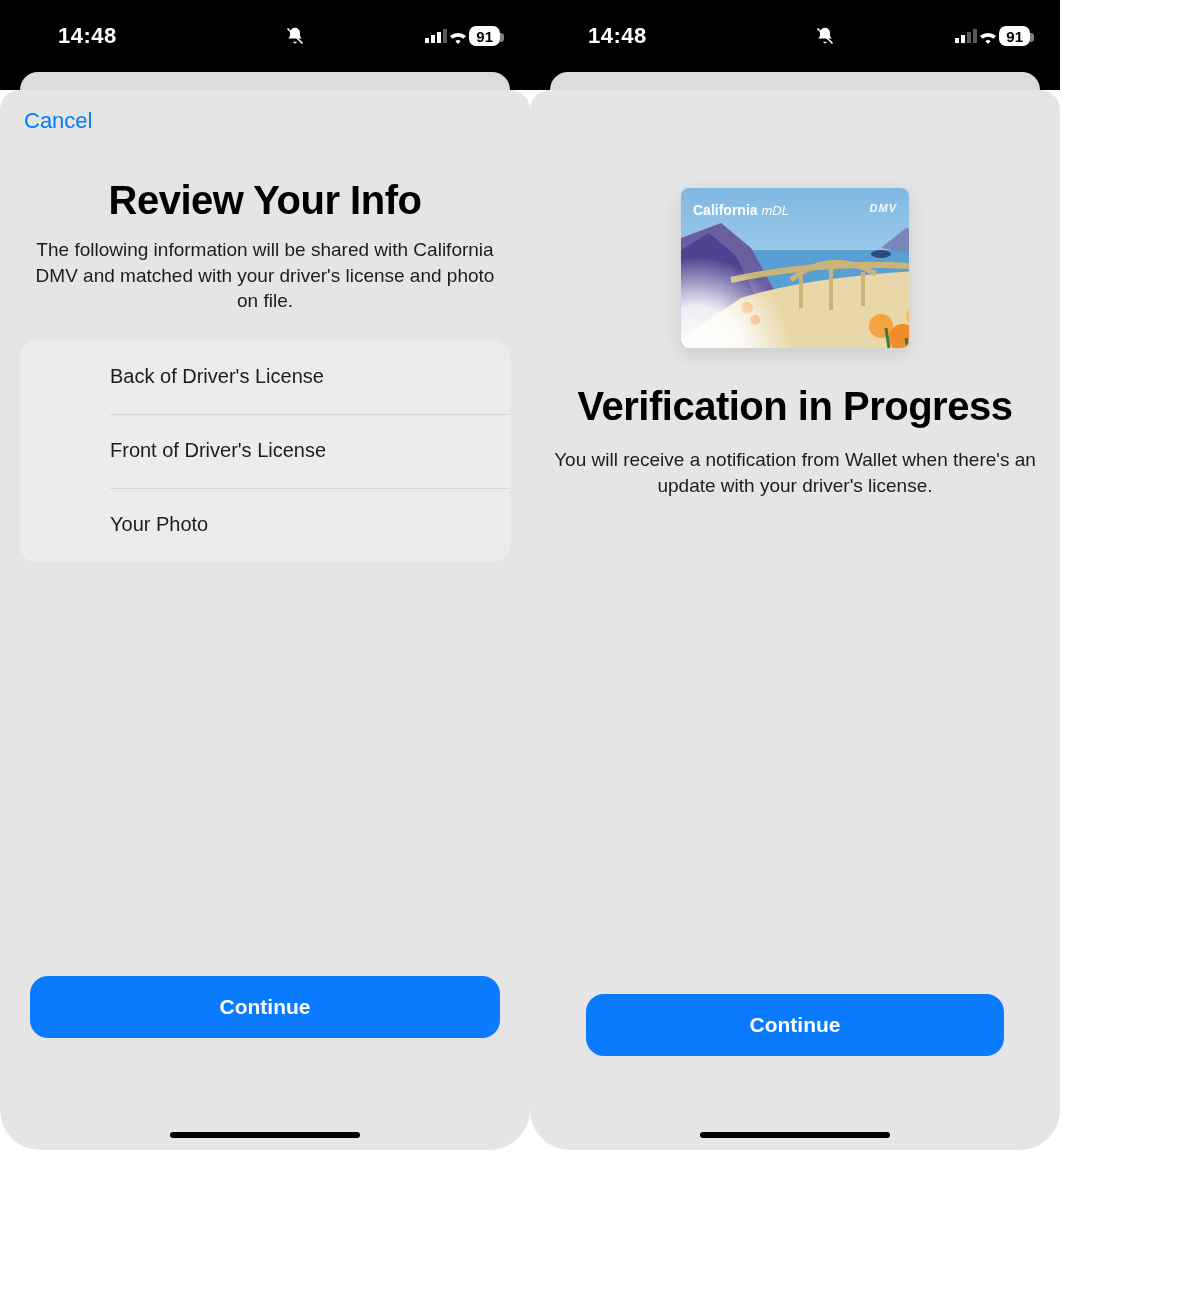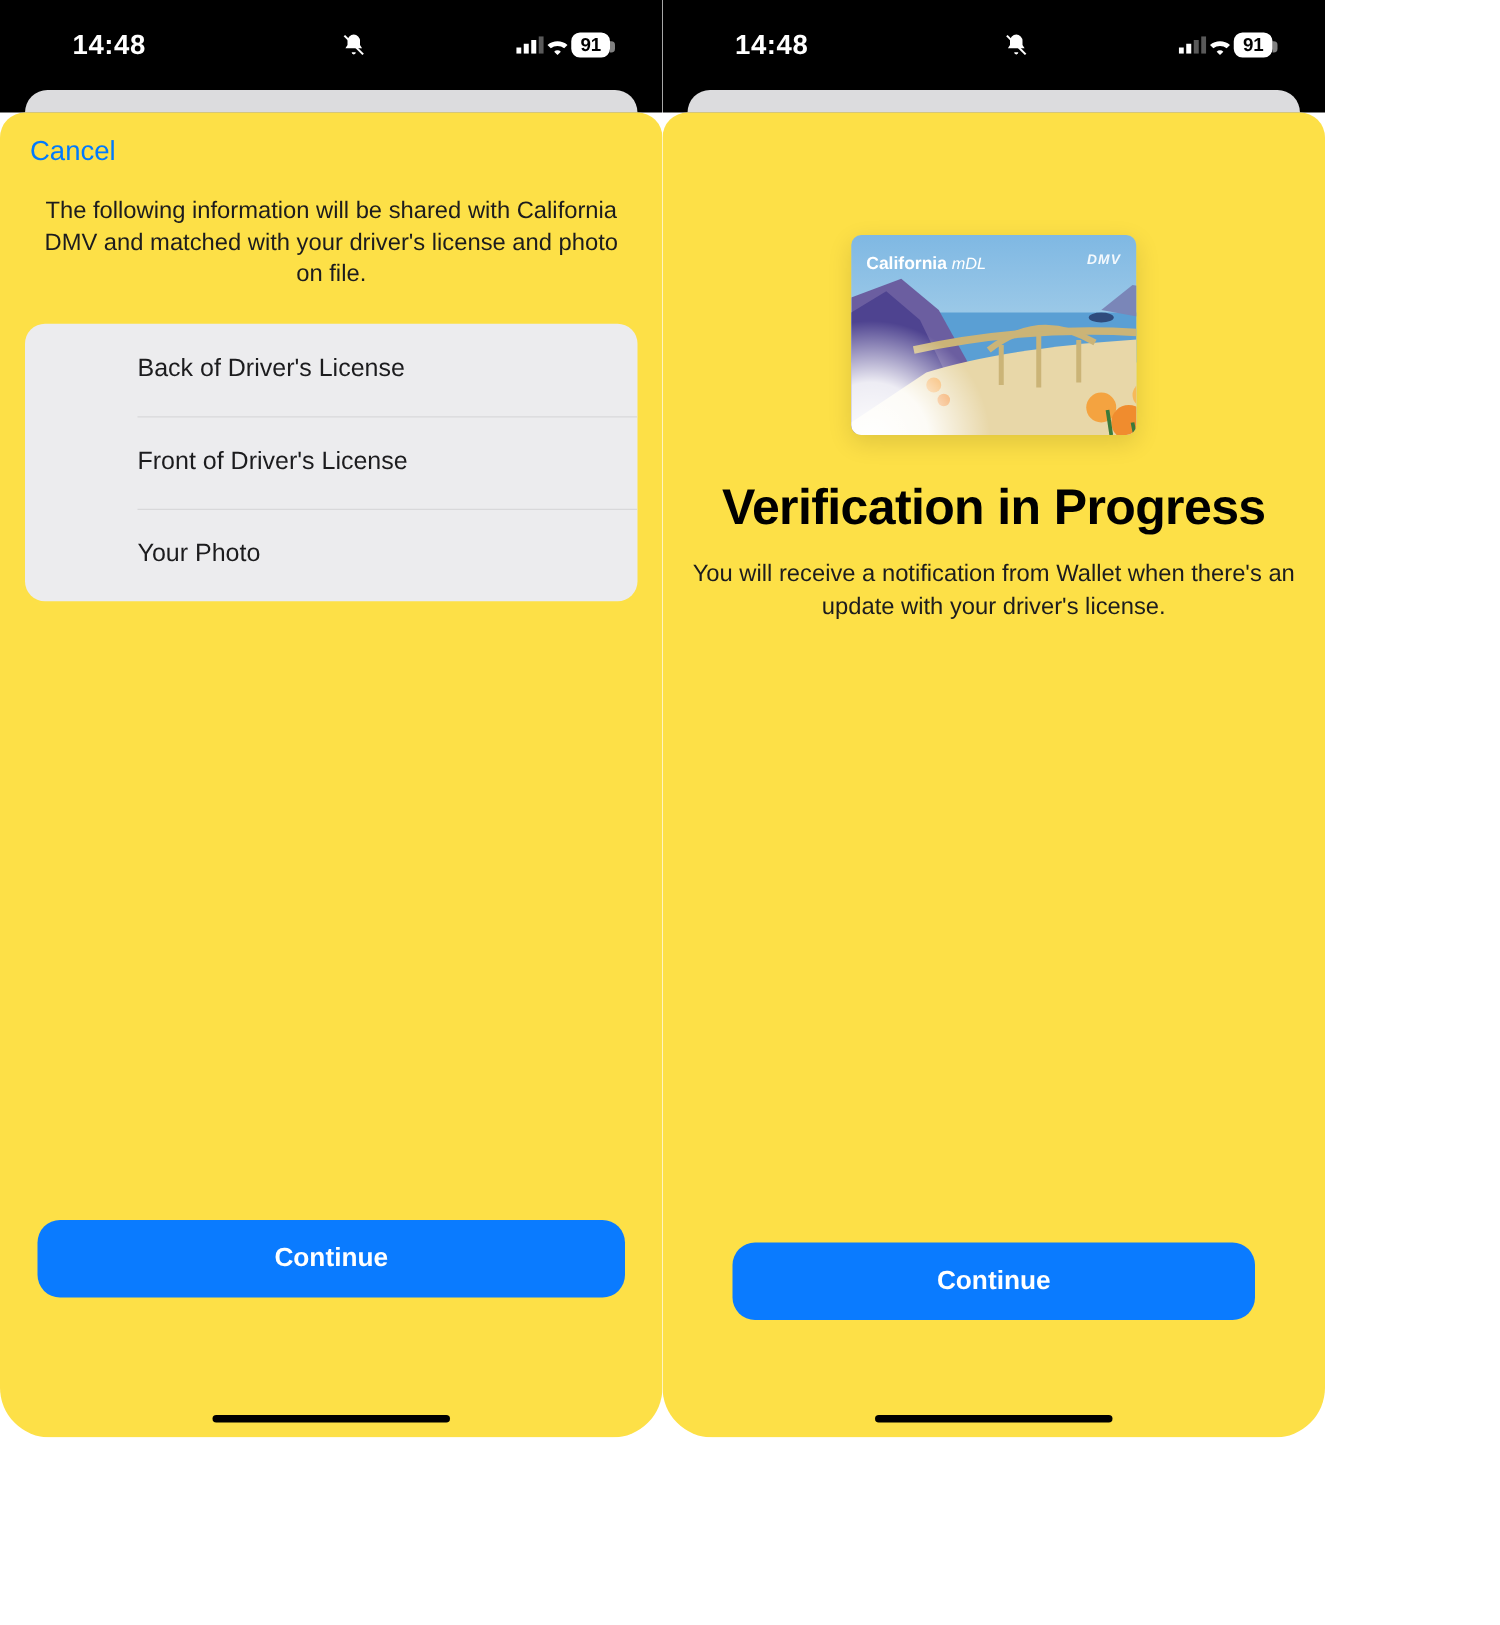--- a/index.html
+++ b/index.html
@@ -3,31 +3,31 @@
 <meta charset="utf-8">
 <style>
   * { box-sizing: border-box; margin: 0; padding: 0; }
   html, body { width: 1200px; height: 1300px; font-family: -apple-system, "Helvetica Neue", Arial, sans-serif; background: #000; }
   .stage { width: 1200px; height: 1300px; background: #fff; position: relative; display: flex; }
 
   .phone { width: 530px; height: 1150px; position: absolute; background: #fff; border-bottom-left-radius: 40px; border-bottom-right-radius: 40px; overflow: hidden; }
   .phone-left { left: 0; top: 0; }
   .phone-right { left: 530px; top: 0; width: 530px; }
   .status-area { background: #000; height: 72px; position: relative; }
-  .status-inner { position: absolute; left: 0; right: 12px; top: 21px; height: 30px; display: flex; align-items: center; justify-content: space-between; padding: 0 30px 0 58px; color: #fff; }
+  .status-inner { position: absolute; left: 0; right: 0; top: 21px; height: 30px; display: flex; align-items: center; justify-content: space-between; padding: 0 30px 0 58px; color: #fff; }
   .time { font-size: 22px; font-weight: 700; letter-spacing: 0.5px; }
   .status-right { display: flex; align-items: center; gap: 0; }
   .status-icon { display: inline-flex; align-items: center; }
   .battery-box { border: 2px solid #fff; background: #fff; color:#000; border-radius: 7px; padding: 0 5px; font-size: 15px; font-weight: 700; height: 20px; display:flex; align-items:center; position:relative; }
   .battery-tip { position:absolute; right:-6px; top:5px; width:4px; height:9px; background: rgba(255,255,255,0.5); border-radius: 0 3px 3px 0; }
 
   .peek { height: 18px; background:#000; }
   .peek-inner { margin: 0 20px; height:18px; background: #dcdcde; border-top-left-radius: 20px; border-top-right-radius: 20px; }
 
-  .sheet { background: #fde047; border-top-left-radius: 20px; border-top-right-radius: 20px; height: calc(1150px - 72px - 18px); position: relative; padding-top: 10px; }
+  .sheet { background: #e5e5e5; border-top-left-radius: 20px; border-top-right-radius: 20px; height: calc(1150px - 72px - 18px); position: relative; padding-top: 10px; }
   .nav { padding: 8px 24px 0 24px; height: 42px; }
   .cancel { color: #007aff; font-size: 22px; font-weight: 400; background:none; border:none; cursor:pointer; }
 
   .h1 { text-align: center; font-size: 40px; font-weight: 800; margin-top: 36px; letter-spacing: -0.5px; }
   .sub { text-align: center; font-size: 19px; line-height: 1.35; color: #1c1c1e; margin: 14px 24px 0 24px; }
   .sub-right { margin-top: 18px; }
 
   .list { background: #ececee; border-radius: 16px; margin: 26px 20px 0 20px; overflow: hidden; }
   .row { display: flex; align-items: center; height: 74px; padding-left: 90px; font-size: 20px; color: #1c1c1e; position: relative; }
   .row + .row::before { content: ""; position: absolute; left: 90px; right: 0; top: 0; height: 1px; background: #d8d8da; }
@@ -91,20 +91,21 @@
       </div>
     </div>
     <div class="peek">
         <div class="peek-inner"></div>
       </div>
 
     <div class="sheet">
       <div class="nav">
         <button class="cancel">Cancel</button>
       </div>
+      <div class="h1">Review Your Info</div>
       <div class="sub">The following information will be shared with California DMV and matched with your driver's license and photo on file.</div>
 
       <div class="list">
         <div class="row">
           <span>Back of Driver's License</span>
         </div>
         <div class="row">
           <span>Front of Driver's License</span>
         </div>
         <div class="row">

